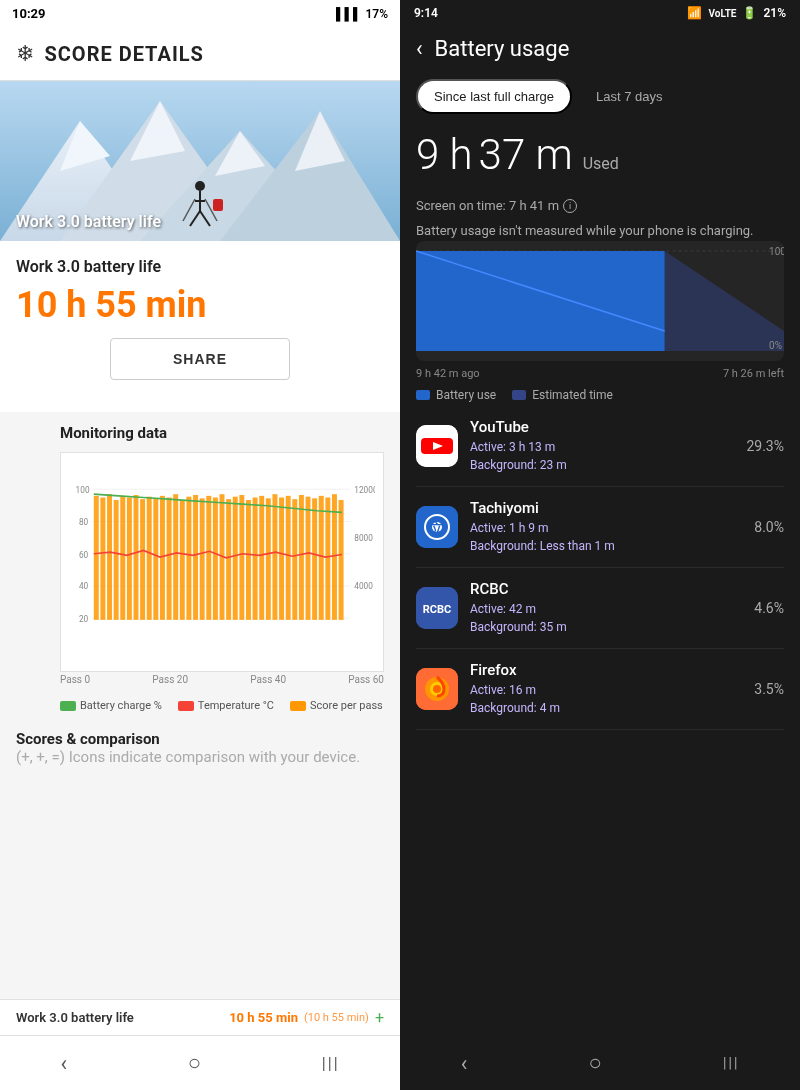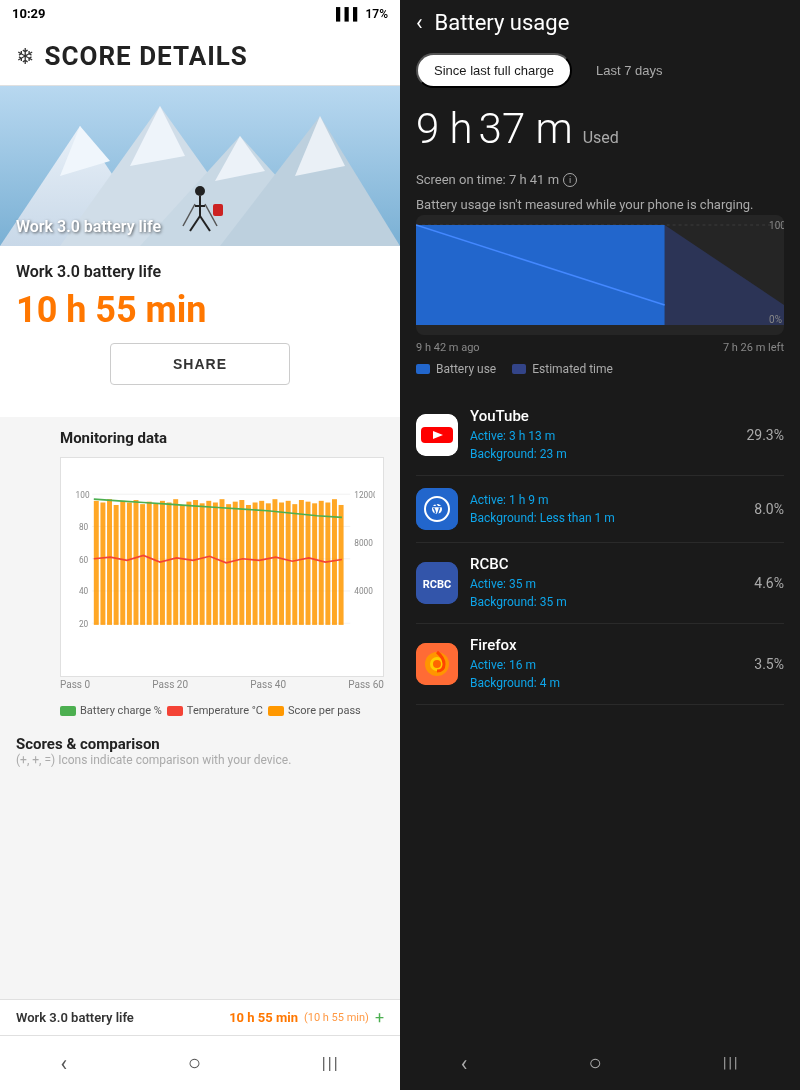--- a/index.html
+++ b/index.html
@@ -27,21 +27,21 @@
     .left-status-bar .status-icons { display: flex; align-items: center; gap: 4px; font-size: 12px; }
     .left-header {
       background: #fff;
       padding: 14px 16px;
       display: flex;
       align-items: center;
       gap: 10px;
       border-bottom: 1px solid #e0e0e0;
     }
     .snowflake-icon { font-size: 22px; color: #333; }
-    .left-header-title { font-size: 26px; font-weight: 700; letter-spacing: 1px; color: #222; }
+    .left-header-title { font-size: 20px; font-weight: 700; letter-spacing: 1px; color: #222; }
     .hero-image {
       width: 400px;
       height: 160px;
       background: linear-gradient(135deg, #87ceeb 0%, #4a90d9 30%, #b8d4e8 60%, #e8e8e8 100%);
       position: relative;
       overflow: hidden;
     }
     .hero-mountain {
       position: absolute;
       top: 0; left: 0; right: 0; bottom: 0;
@@ -87,30 +87,30 @@
     .chart-svg { width: 100%; height: 100%; }
     .chart-labels {
       display: flex;
       justify-content: space-between;
       font-size: 10px;
       color: #888;
       padding: 2px 0 8px;
     }
     .chart-legend {
       display: flex;
-      gap: 5px;
+      gap: 16px;
       padding: 6px 0;
       font-size: 11px;
       color: #555;
     }
     .legend-item { display: flex; align-items: center; gap: 4px; }
     .legend-dot { width: 16px; height: 10px; border-radius: 2px; }
     .scores-section { background: #f5f5f5; padding: 12px 16px 0; }
     .scores-title { font-size: 15px; font-weight: 700; color: #222; }
-    .scores-note { font-size: 12px; color: #aaa; margin-bottom: 16px; }
+    .scores-note { font-size: 15px; color: #aaa; margin-bottom: 16px; }
     .bottom-bar-left {
       background: #fff;
       border-top: 1px solid #e0e0e0;
       padding: 8px 16px;
       display: flex;
       justify-content: space-between;
       align-items: center;
       margin-top: auto;
     }
     .bottom-bar-left .bar-title { font-size: 13px; font-weight: 600; color: #333; }
@@ -185,21 +185,21 @@
       margin-bottom: 6px;
       overflow: hidden;
     }
     .chart-time-labels {
       display: flex;
       justify-content: space-between;
       font-size: 11px;
       color: #888;
       margin-bottom: 8px;
     }
-    .battery-legend { display: flex; gap: 16px; margin-bottom: 19px; }
+    .battery-legend { display: flex; gap: 16px; margin-bottom: 4px; }
     .batt-legend-item { display: flex; align-items: center; gap: 6px; font-size: 12px; color: #aaa; }
     .batt-dot { width: 14px; height: 10px; border-radius: 2px; }
 
     .app-list { display: flex; flex-direction: column; gap: 0; }
     .app-item {
       display: flex;
       align-items: center;
       padding: 12px 0;
       border-bottom: 1px solid #2a2a2a;
       gap: 12px;
@@ -209,21 +209,21 @@
       height: 42px;
       border-radius: 10px;
       display: flex;
       align-items: center;
       justify-content: center;
       font-size: 22px;
       flex-shrink: 0;
     }
     .app-info { flex: 1; }
     .app-name { font-size: 15px; color: #fff; font-weight: 500; margin-bottom: 2px; }
-    .app-details { font-size: 12px; color: #0ea5e9; line-height: 1.5; }
+    .app-details { font-size: 12px; color: #c4b5fd; line-height: 1.5; }
     .app-percent { font-size: 14px; color: #aaa; font-weight: 400; }
 
     .nav-bar-right {
       background: #1a1a1a;
       display: flex;
       justify-content: space-around;
       align-items: center;
       padding: 10px 0;
       margin-top: auto;
     }
@@ -403,20 +403,29 @@
 
   <div class="nav-bar-left">
     <span class="nav-btn">‹</span>
     <span class="nav-btn">○</span>
     <span class="nav-btn" style="font-size:16px;letter-spacing:2px;">|||</span>
   </div>
 </div>
 
 <div class="right-panel">
 
+  <div class="right-status-bar">
+    <span>9:14</span>
+    <div style="display:flex;align-items:center;gap:6px;">
+      <span>📶</span>
+      <span style="font-size:10px;">VoLTE</span>
+      <span>🔋</span>
+      <span>21%</span>
+    </div>
+  </div>
 
   <div class="right-header">
     <span class="back-arrow">‹</span>
     <span class="right-header-title">Battery usage</span>
   </div>
 
   <div class="tab-bar">
     <button class="tab-btn active">Since last full charge</button>
     <button class="tab-btn inactive">Last 7 days</button>
   </div>
@@ -490,36 +499,37 @@
       <div class="app-item">
         <div class="app-icon tachiyomi-icon">
           <svg width="42" height="42" viewBox="0 0 42 42">
             <rect width="42" height="42" fill="#2266cc" rx="10"></rect>
             <circle cx="21" cy="21" r="12" fill="none" stroke="#fff" stroke-width="2"></circle>
             <circle cx="21" cy="21" r="5" fill="#fff"></circle>
             <text x="21" y="26" font-size="12" fill="#2266cc" text-anchor="middle" font-weight="bold">立</text>
           </svg>
         </div>
         <div class="app-info">
+          <div class="app-name">Tachiyomi</div>
           <div class="app-details">Active: 1 h 9 m</div>
           <div class="app-details">Background: Less than 1 m</div>
         </div>
         <div class="app-percent">8.0%</div>
       </div>
 
       <div class="app-item">
         <div class="app-icon rcbc-icon">
           <svg width="42" height="42" viewBox="0 0 42 42">
             <rect width="42" height="42" fill="#3355aa" rx="10"></rect>
             <text x="21" y="26" font-size="11" fill="#fff" text-anchor="middle" font-weight="bold">RCBC</text>
           </svg>
         </div>
         <div class="app-info">
           <div class="app-name">RCBC</div>
-          <div class="app-details">Active: 35 m</div>
+          <div class="app-details">Active: 42 m</div>
           <div class="app-details">Background: 35 m</div>
         </div>
         <div class="app-percent">4.6%</div>
       </div>
 
       <div class="app-item">
         <div class="app-icon firefox-icon">
           <svg width="42" height="42" viewBox="0 0 42 42">
             <rect width="42" height="42" fill="#ff6b35" rx="10"></rect>
             <circle cx="21" cy="21" r="12" fill="#ff9500"></circle>

